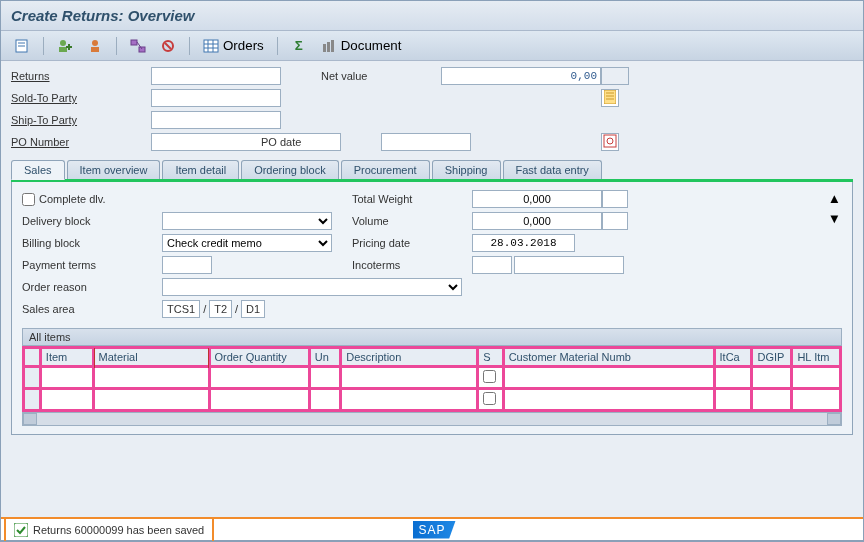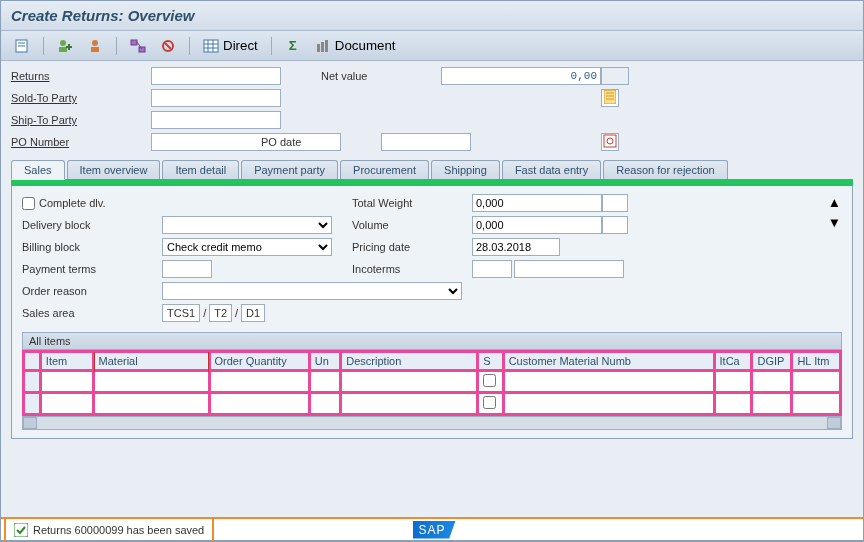--- a/index.html
+++ b/index.html
@@ -67,30 +67,31 @@
     align-items: center;
     margin-bottom: 8px;
   }
   .form-grid label.underlined { text-decoration: underline; }
   .form-grid input, input.text-in {
     height: 18px;
     border: 1px solid #9cafc2;
     background: #fff;
     padding: 0 3px;
     font: inherit;
+    text-align: center;
   }
   .form-grid input.rnum { text-align:right; color:#2f5a8e; background:#fff;}
   .form-grid .readonly { background:#e9eef4; border:1px solid #9cafc2;font-family:Liberation Mono, monospace; }
   .doc-icon, .detail-icon {
     width:18px;height:18px;border:1px solid #9cafc2;background:#fff;display:flex;align-items:center;justify-content:center;cursor:pointer;
   }
   .tabstrip {
     display:flex;
     align-items:flex-end;
-    border-bottom:7px solid #22c55e;
+    border-bottom:3px solid #22c55e;
     margin-top:6px;
   }
   .tab {
     padding: 3px 12px;
     background: linear-gradient(#e2e9f1,#cfdbe8);
     border:1px solid #8fa4b9;
     border-bottom:none;
     margin-right:2px;
     cursor:pointer;
     border-radius:3px 3px 0 0;
@@ -224,21 +225,21 @@
     <button class="tbtn">
       <span class="ico">
           <svg width="16" height="16">
             <rect x="1" y="2" width="14" height="12" fill="#fff" stroke="#4077b0"></rect>
             <line x1="1" y1="6" x2="15" y2="6" stroke="#4077b0"></line>
             <line x1="1" y1="10" x2="15" y2="10" stroke="#4077b0"></line>
             <line x1="5" y1="2" x2="5" y2="14" stroke="#4077b0"></line>
             <line x1="10" y1="2" x2="10" y2="14" stroke="#4077b0"></line>
           </svg>
         </span>
-      <span>Direct</span>
+      <span>Orders</span>
     </button>
     <div class="sep"></div>
     <button class="tbtn">
         <span class="ico" style="font-weight:bold;color:#2e7d32;">Σ</span>
       </button>
     <button class="tbtn">
       <span class="ico">
           <svg width="16" height="16">
             <rect x="2" y="6" width="3" height="8" fill="#888"></rect>
             <rect x="6" y="4" width="3" height="10" fill="#888"></rect>
@@ -294,25 +295,24 @@
               <circle cx="7" cy="7" r="3" fill="none" stroke="#c73c3c"></circle>
             </svg></span>
         </div>
       <span></span>
     </div>
 
     <div class="tabstrip">
       <div class="tab active">Sales</div>
       <div class="tab">Item overview</div>
       <div class="tab">Item detail</div>
-      <div class="tab">Payment party</div>
+      <div class="tab">Ordering block</div>
       <div class="tab">Procurement</div>
       <div class="tab">Shipping</div>
       <div class="tab">Fast data entry</div>
-      <div class="tab">Reason for rejection</div>
     </div>
 
     <div class="tab-body">
 
       <div style="display:flex;gap:30px">
         <div class="inner-grid" style="flex:1">
           <div class="combo">
               <input type="checkbox" style="">
               <label style="margin-left:4px">Complete dlv.</label>
             </div>
@@ -326,21 +326,21 @@
           <select><option></option></select>
           <span></span>
           <label>Volume</label>
           <input class="text-in rnum readonly" readonly="" value="0,000" style="">
           <input class="text-in readonly" style="width: 26px;" readonly="" value="">
 
           <label>Billing block</label>
           <select><option>Check credit memo</option></select>
           <span></span>
           <label>Pricing date</label>
-          <input class="text-in" style="width: 88px;" value="28.03.2018">
+          <input class="text-in" style="width: 103px; font-family: Liberation Mono, monospace;" value="28.03.2018">
           <span></span>
 
           <label>Payment terms</label>
           <input class="text-in" style="width: 50px;" value="">
           <span></span>
           <label>Incoterms</label>
           <div class="combo">
               <input class="text-in" style="width: 40px;" value="">
               <input class="text-in" style="width: 110px; margin-left: 2px;" value="">
             </div>

